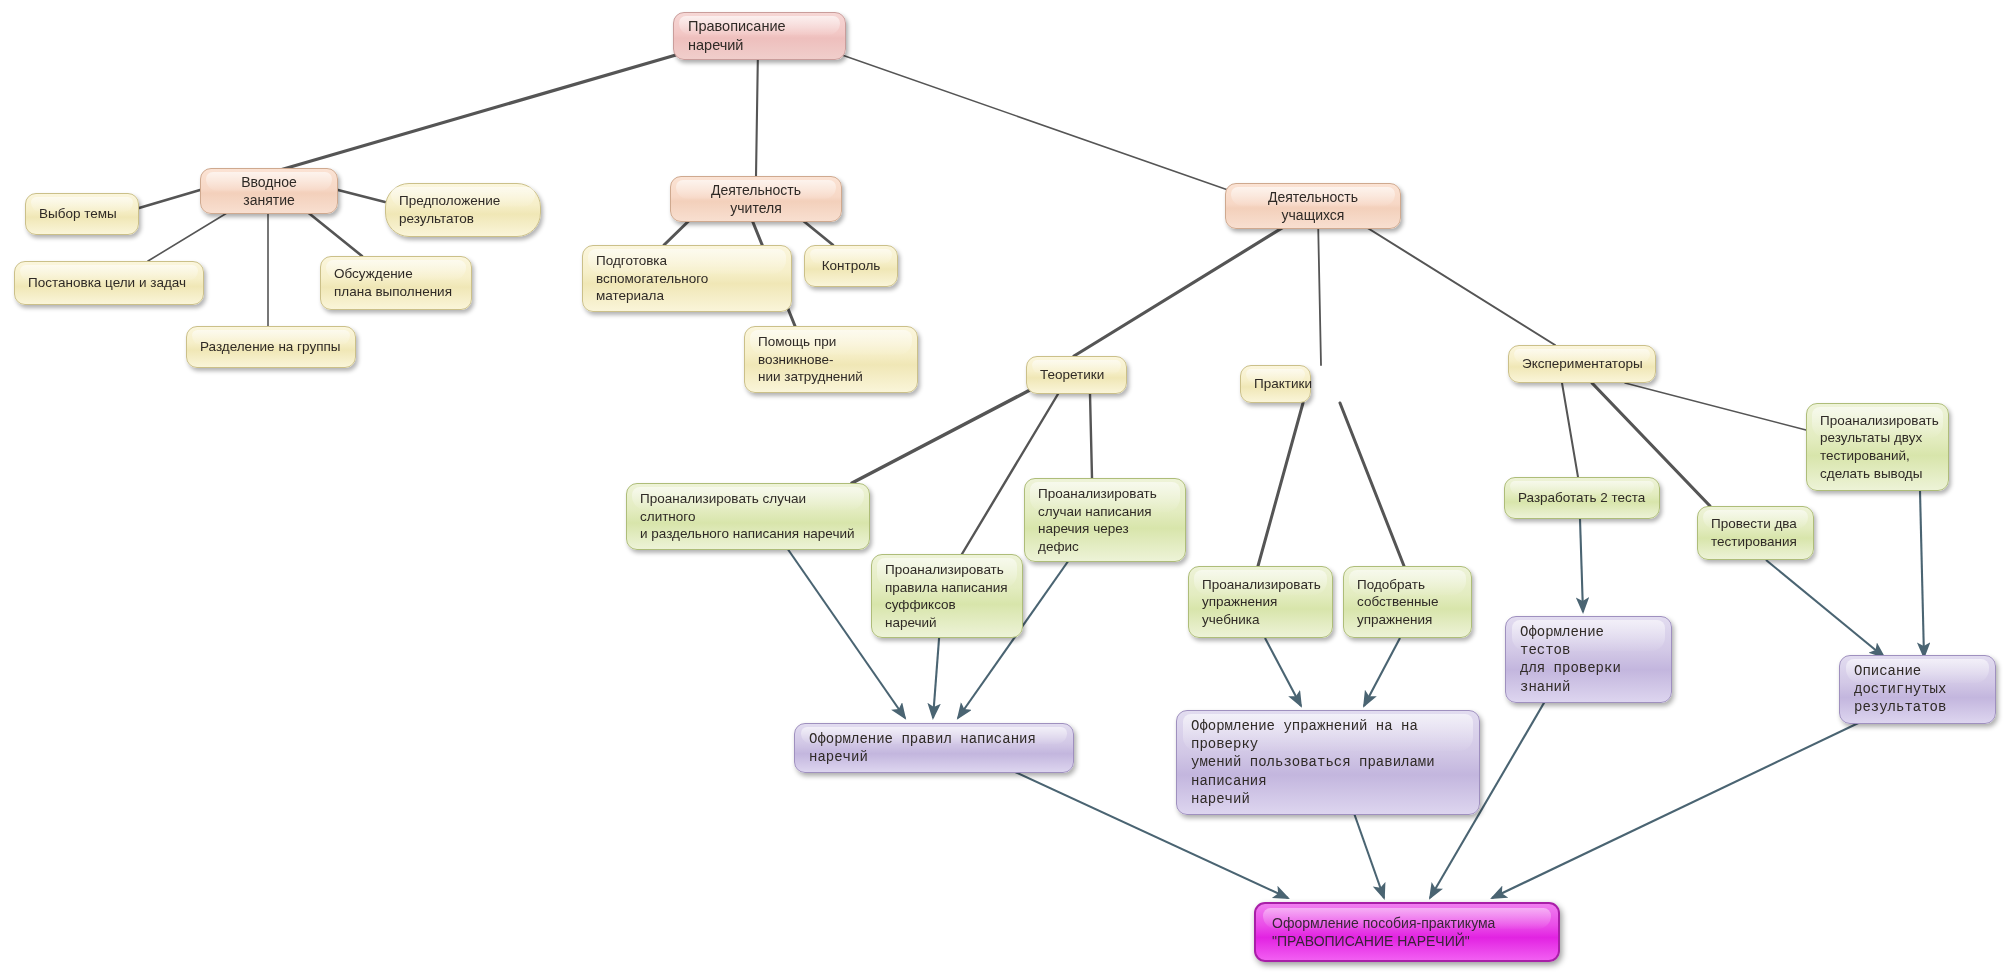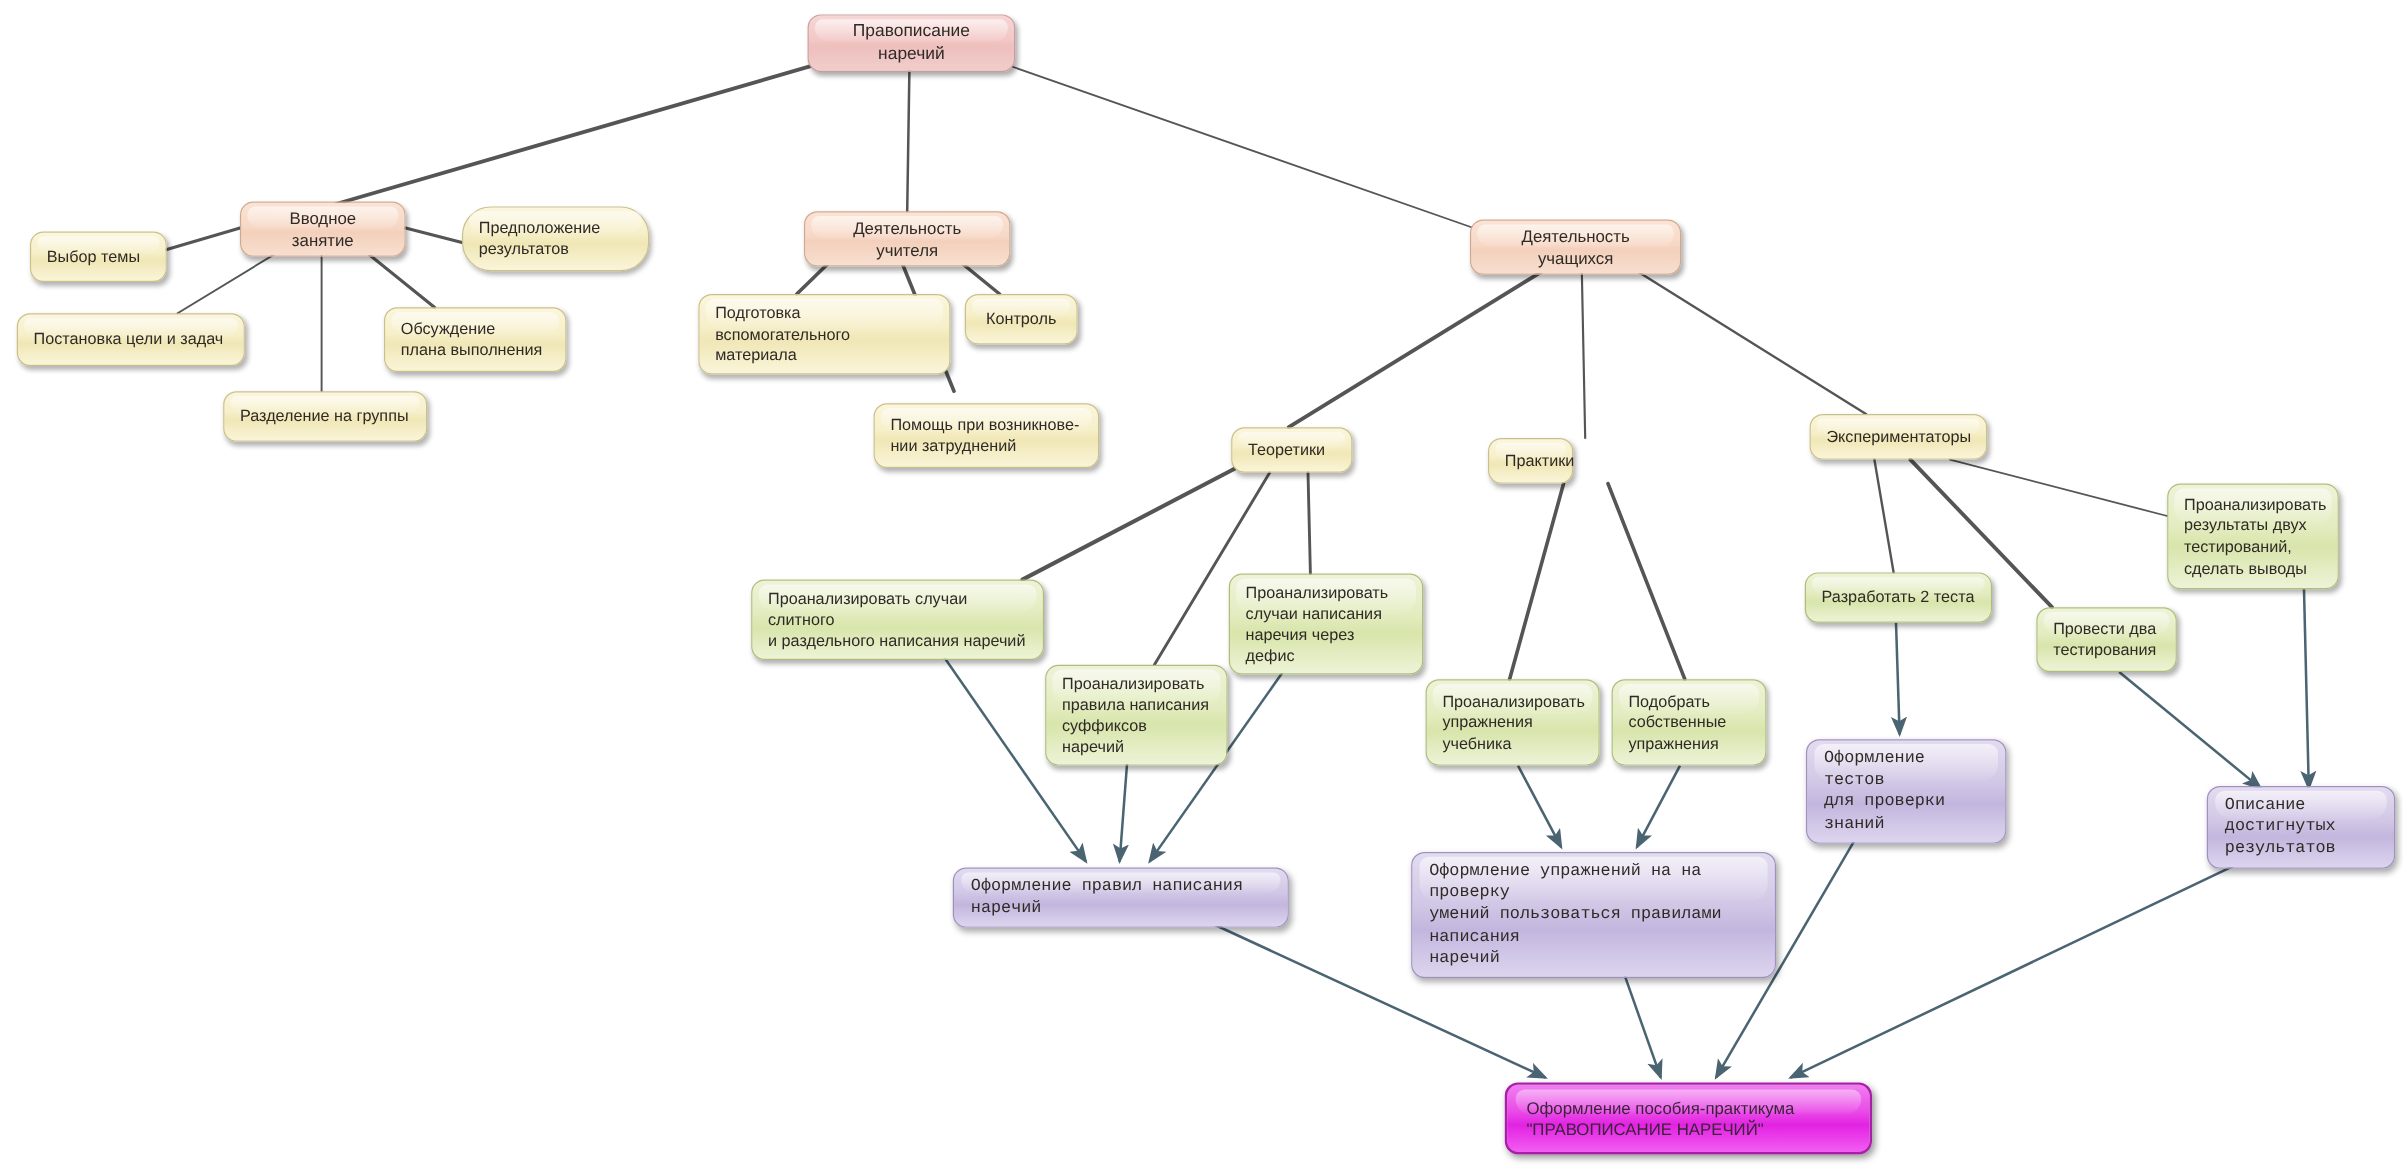--- a/index.html
+++ b/index.html
@@ -42,21 +42,21 @@
   }
 
   
   .n-root {
     background: linear-gradient(to bottom, #f6d7d5 0%, #f2c7c5 45%, #eebfbd 55%, #f0cecb 100%);
     border: 1px solid #c99d9b;
     box-shadow: 2px 3px 4px rgba(0,0,0,0.33);
     font-size: 14.5px;
     padding: 4px 14px;
     justify-content: center;
-    text-align: center;
+    text-align: left;
   }
   .n-root::after {
     content: "";
     position: absolute;
     left: 5px; right: 5px; top: 3px; height: 42%;
     border-radius: 8px 8px 14px 14px;
     background: linear-gradient(to bottom, rgba(255,255,255,0.62), rgba(255,255,255,0.04));
     pointer-events: none;
   }
 
@@ -203,25 +203,25 @@
   <div id="node-layer">
       <div class="node n-root" style="left: 673px; top: 12px; width: 173px; min-height: 36px;"><span class="label">Правописание наречий</span></div>
       <div class="node n-peach" style="left: 200px; top: 168px; width: 138px; min-height: 34px;"><span class="label">Вводное занятие</span></div>
       <div class="node n-peach" style="left: 670px; top: 176px; width: 172px; min-height: 34px;"><span class="label">Деятельность учителя</span></div>
       <div class="node n-peach" style="left: 1225px; top: 183px; width: 176px; min-height: 34px; justify-content: flex-end;"><span class="label">Деятельность учащихся</span></div>
       <div class="node n-cream" style="left: 25px; top: 193px; width: 114px; min-height: 42px;"><span class="label">Выбор темы</span></div>
       <div class="node n-cream" style="left: 14px; top: 261px; width: 190px; min-height: 44px;"><span class="label">Постановка цели и задач</span></div>
       <div class="node n-cream" style="left: 186px; top: 326px; width: 170px; min-height: 42px;"><span class="label">Разделение на группы</span></div>
       <div class="node n-cream" style="left: 320px; top: 256px; width: 152px; min-height: 54px;"><span class="label">Обсуждение
 плана выполнения</span></div>
-      <div class="node n-cream" style="left: 385px; top: 172px; width: 156px; min-height: 54px; border-radius: 24px;"><span class="label">Предположение
+      <div class="node n-cream" style="left: 385px; top: 183px; width: 156px; min-height: 54px; border-radius: 24px;"><span class="label">Предположение
 результатов</span></div>
       <div class="node n-cream" style="left: 544px; top: 245px; width: 210px; min-height: 54px; margin-left: 38px;"><span class="label">Подготовка
 вспомогательного материала</span></div>
-      <div class="node n-cream" style="left: 728px; top: 326px; width: 188px; min-height: 54px; margin-top: 10px;"><span class="label">Помощь при возникнове-
+      <div class="node n-cream" style="left: 744px; top: 326px; width: 174px; min-height: 54px;"><span class="label">Помощь при возникнове-
 нии затруднений</span></div>
       <div class="node n-cream" style="left: 804px; top: 245px; width: 94px; min-height: 42px; text-align: center;"><span class="label">Контроль</span></div>
       <div class="node n-cream" style="left: 1026px; top: 356px; width: 101px; min-height: 38px;"><span class="label">Теоретики</span></div>
       <div class="node n-cream" style="left: 1240px; top: 365px; width: 71px; min-height: 38px;"><span class="label">Практики</span></div>
       <div class="node n-cream" style="left: 1508px; top: 345px; width: 148px; min-height: 38px;"><span class="label">Экспериментаторы</span></div>
       <div class="node n-green" style="left: 626px; top: 483px; width: 244px; min-height: 52px;"><span class="label">Проанализировать случаи слитного
 и раздельного  написания наречий</span></div>
       <div class="node n-green" style="left: 871px; top: 554px; width: 152px; min-height: 72px;"><span class="label">Проанализировать
 правила написания
 суффиксов наречий</span></div>

